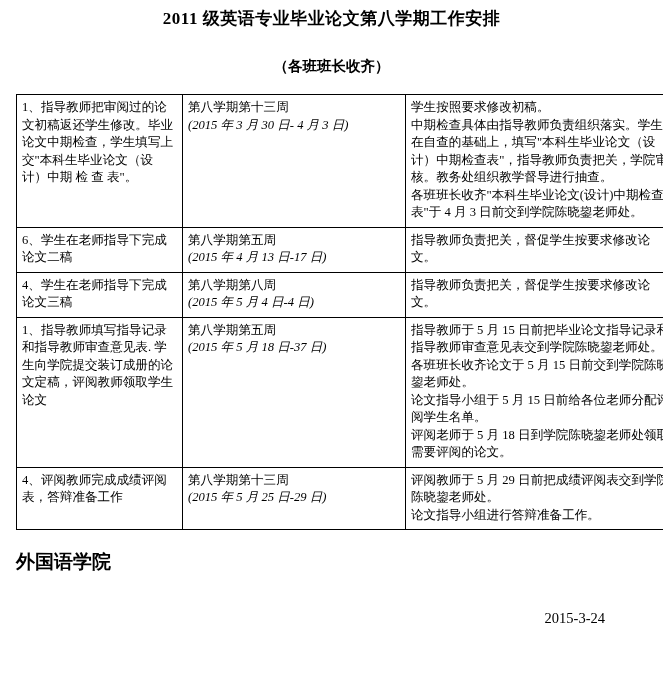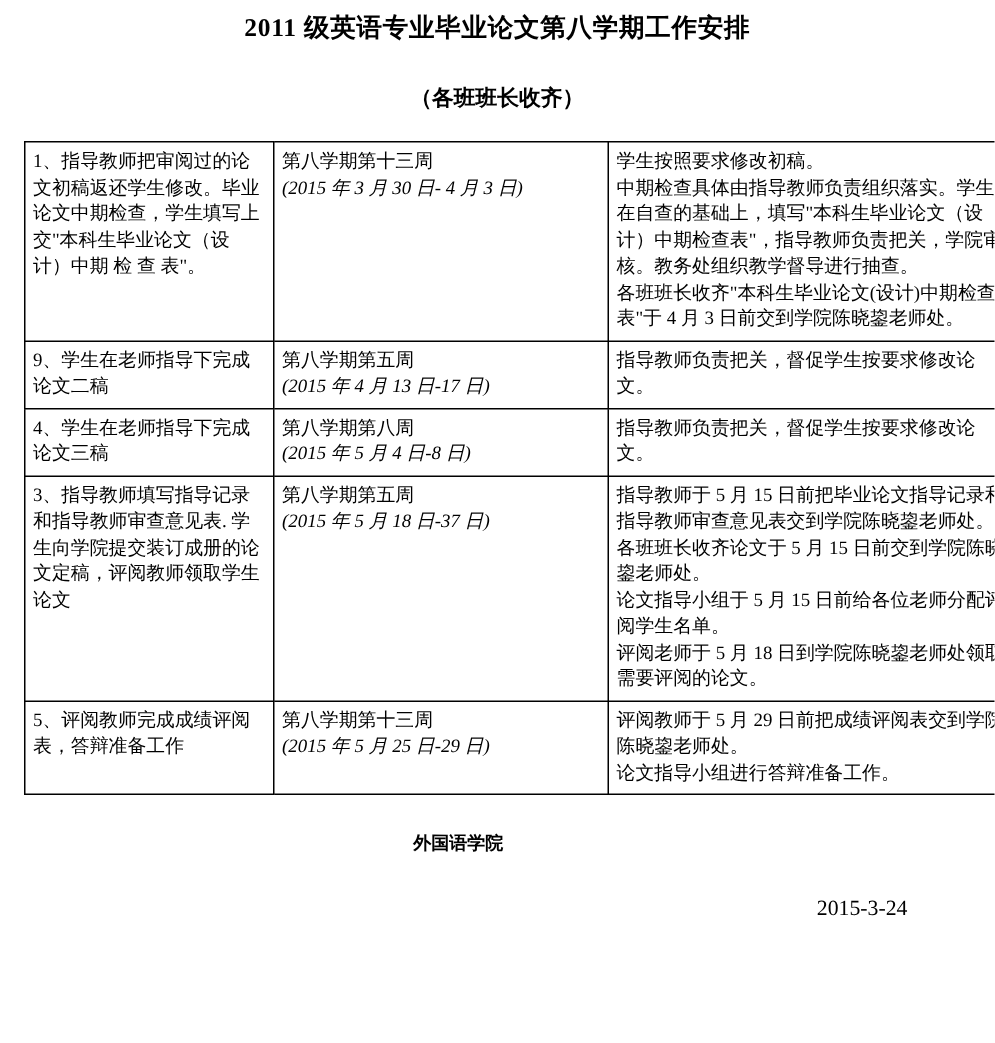--- a/index.html
+++ b/index.html
@@ -52,32 +52,32 @@
     font-size: 12.6px;
     line-height: 17.5px;
     word-wrap: break-word;
   }
   td.col-task { width: 155px; }
   td.col-time { width: 212px; }
   td.col-note { width: 264px; }
   .line { display: block; }
   .date-line { display: block; font-style: italic; }
   .signature {
-    text-align: center;
+    text-align: left;
     padding-right: 52px;
-    font-size: 12px;
+    font-size: 19px;
     font-weight: bold;
     margin-top: 22px;
     line-height: 20px;
   }
   .datestamp {
     text-align: right;
     padding-right: 42px;
     font-size: 14.5px;
-    margin-top: 24px;
+    margin-top: 36px;
     line-height: 20px;
   }
 </style>
 </head>
 <body>
 
 <div class="page">
 
   <div class="doc-title"><span>2011 级英语专业毕业论文第八学期工作安排</span></div>
 
@@ -92,57 +92,57 @@
         <td class="col-time">
           <span class="line">第八学期第十三周</span>
           <span class="date-line">(2015 年 3 月 30 日- 4 月 3 日)</span>
         </td>
         <td class="col-note">
             <span class="line note">学生按照要求修改初稿。<br>中期检查具体由指导教师负责组织落实。学生在自查的基础上，填写"本科生毕业论文（设计）中期检查表"，指导教师负责把关，学院审核。教务处组织教学督导进行抽查。<br>各班班长收齐"本科生毕业论文(设计)中期检查表"于 4 月 3 日前交到学院陈晓鋆老师处。</span>
           </td>
       </tr>
       <tr>
         <td class="col-task">
-            <span class="line">9、学生在老师指导下完成论文二稿</span>
+            <span class="line">6、学生在老师指导下完成论文二稿</span>
           </td>
         <td class="col-time">
           <span class="line">第八学期第五周</span>
           <span class="date-line">(2015 年 4 月 13 日-17 日)</span>
         </td>
         <td class="col-note">
             <span class="line note">指导教师负责把关，督促学生按要求修改论文。</span>
           </td>
       </tr>
       <tr>
         <td class="col-task">
             <span class="line">4、学生在老师指导下完成论文三稿</span>
           </td>
         <td class="col-time">
           <span class="line">第八学期第八周</span>
-          <span class="date-line">(2015 年 5 月 4 日-8 日)</span>
+          <span class="date-line">(2015 年 5 月 4 日-4 日)</span>
         </td>
         <td class="col-note">
             <span class="line note">指导教师负责把关，督促学生按要求修改论文。</span>
           </td>
       </tr>
       <tr>
         <td class="col-task">
-            <span class="line">3、指导教师填写指导记录和指导教师审查意见表. 学生向学院提交装订成册的论文定稿，评阅教师领取学生论文</span>
+            <span class="line">1、指导教师填写指导记录和指导教师审查意见表. 学生向学院提交装订成册的论文定稿，评阅教师领取学生论文</span>
           </td>
         <td class="col-time">
           <span class="line">第八学期第五周</span>
           <span class="date-line">(2015 年 5 月 18 日-37 日)</span>
         </td>
         <td class="col-note">
             <span class="line note">指导教师于 5 月 15 日前把毕业论文指导记录和指导教师审查意见表交到学院陈晓鋆老师处。<br>各班班长收齐论文于 5 月 15 日前交到学院陈晓鋆老师处。<br>论文指导小组于 5 月 15 日前给各位老师分配评阅学生名单。<br>评阅老师于 5 月 18 日到学院陈晓鋆老师处领取需要评阅的论文。</span>
           </td>
       </tr>
       <tr>
         <td class="col-task">
-            <span class="line">5、评阅教师完成成绩评阅表，答辩准备工作</span>
+            <span class="line">4、评阅教师完成成绩评阅表，答辩准备工作</span>
           </td>
         <td class="col-time">
           <span class="line">第八学期第十三周</span>
           <span class="date-line">(2015 年 5 月 25 日-29 日)</span>
         </td>
         <td class="col-note">
             <span class="line note">评阅教师于 5 月 29 日前把成绩评阅表交到学院陈晓鋆老师处。<br>论文指导小组进行答辩准备工作。</span>
           </td>
       </tr>
     </tbody>

